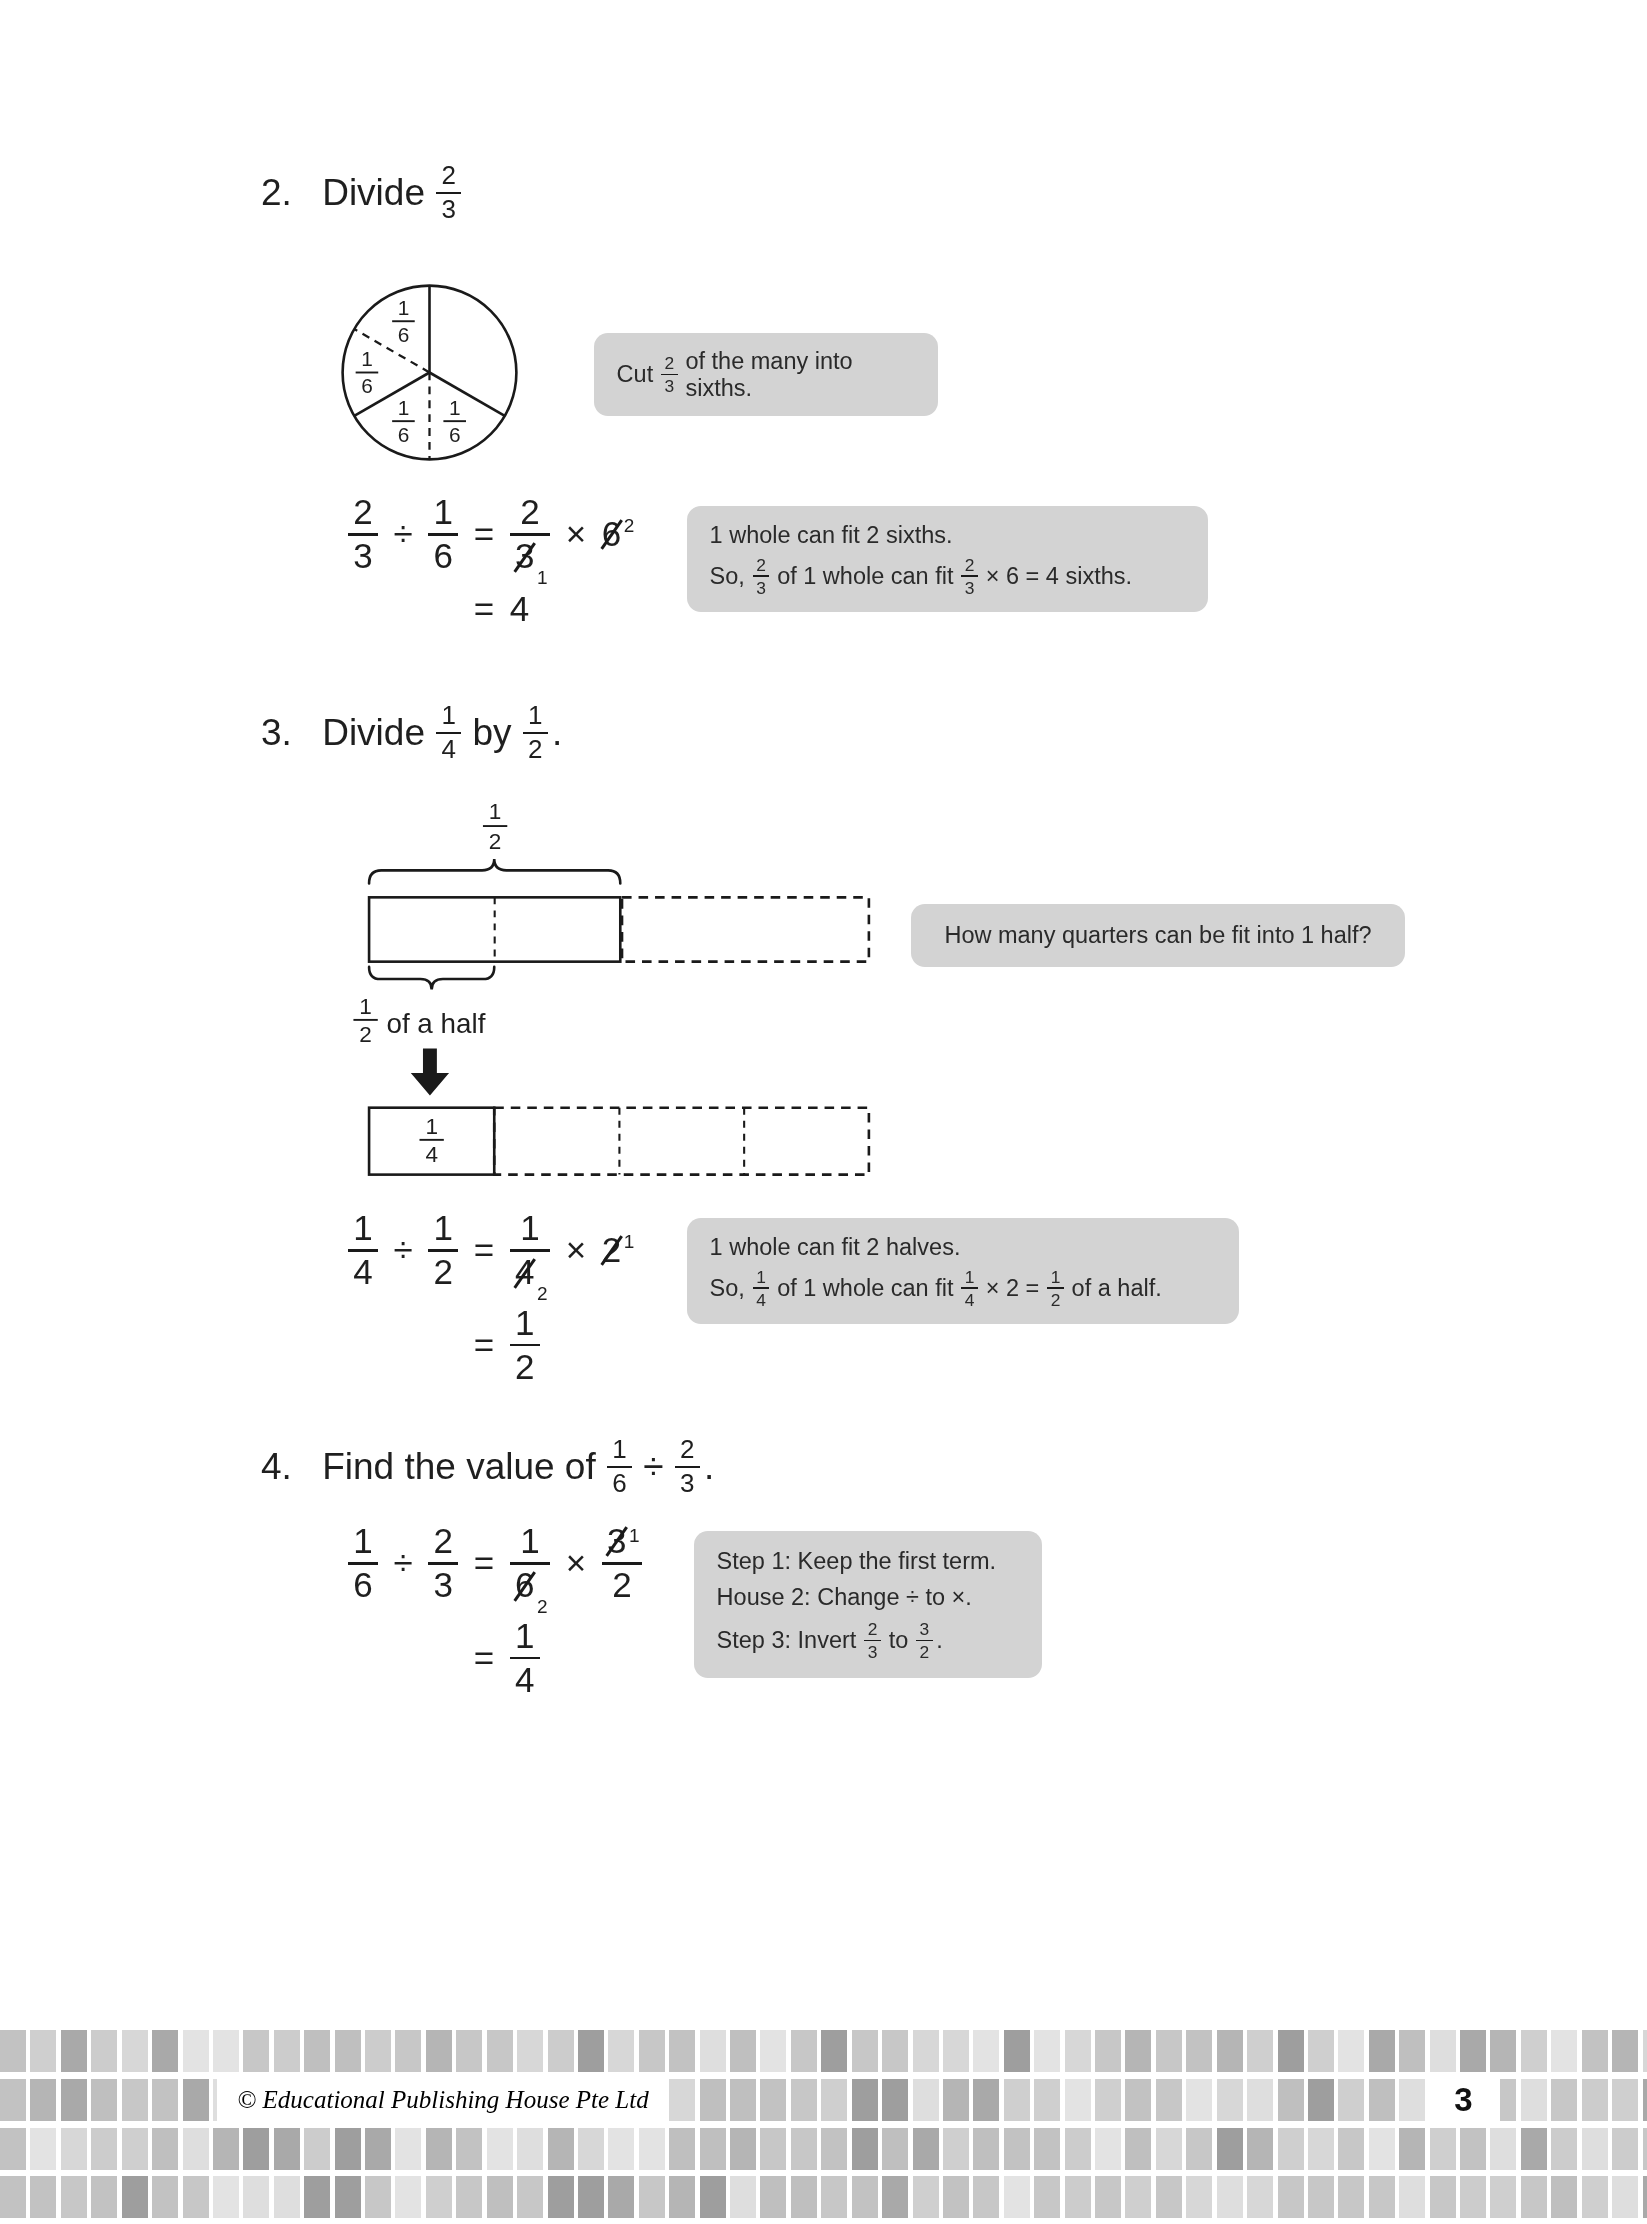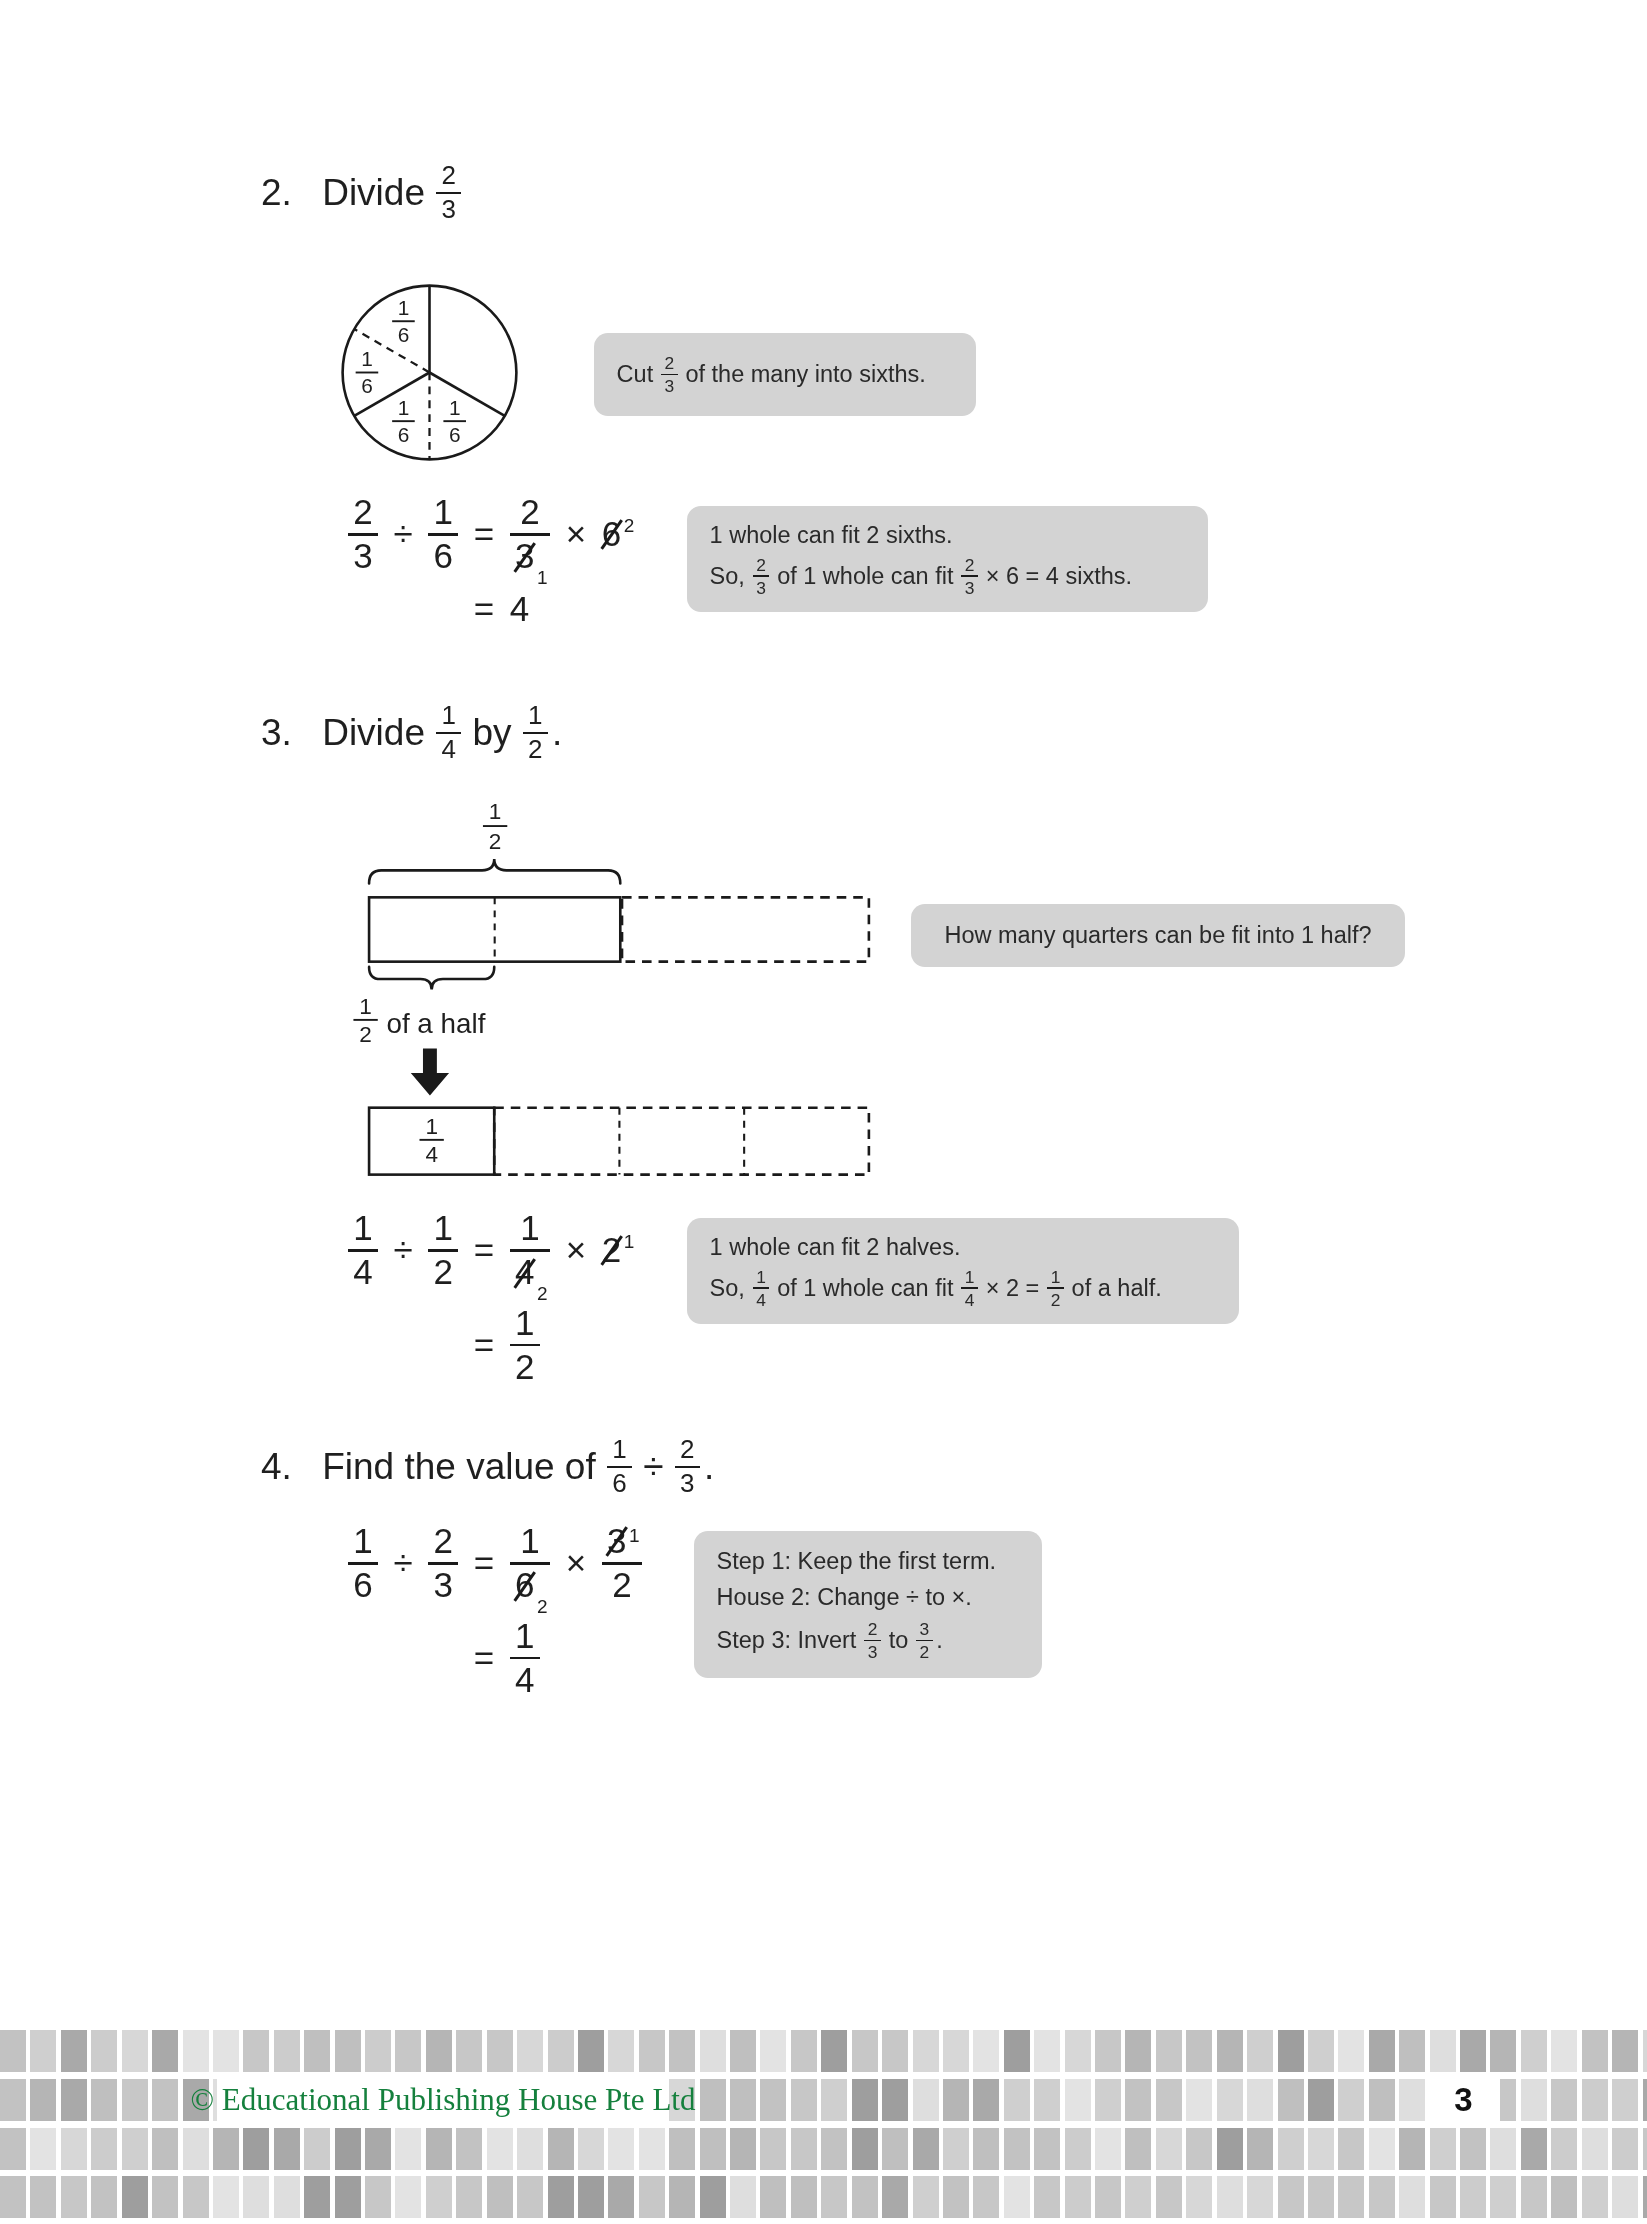--- a/index.html
+++ b/index.html
@@ -27,21 +27,21 @@
   .cancel{position:relative;display:inline-block;}
   .cancel::after{content:"";position:absolute;left:-7.8px;right:-7.8px;top:48%;height:2.6px;
                  background:#1a1a1a;transform:rotate(-55deg);}
   .csup{font-size:19px;position:relative;top:-14px;left:2.6px;line-height:1;}
   .csub{font-size:19px;position:relative;top:12px;left:2.6px;line-height:1;}
 
   
   .callout{position:absolute;background:#d3d3d3;border-radius:14px;font-size:23.5px;color:#2a2a2a;}
   .note-line{display:flex;align-items:center;gap:7.8px;white-space:nowrap;}
 
-  #callout-cut{left:594px;top:333px;width:382px;height:83px;display:flex;align-items:center;
+  #callout-cut{left:594px;top:333px;width:344px;height:83px;display:flex;align-items:center;
                gap:7.8px;padding:0 22.6px;box-sizing:border-box;}
   #callout-note2{left:687px;top:506px;width:521px;padding:15.6px 22.6px;display:flex;
                  flex-direction:column;gap:7px;box-sizing:border-box;}
   #callout-half{left:911px;top:904px;width:494px;height:63px;display:flex;
                 align-items:center;justify-content:center;}
   #callout-note3{left:687px;top:1218px;width:552px;padding:15.6px 22.6px;display:flex;
                  flex-direction:column;gap:7px;box-sizing:border-box;}
   #callout-steps{left:694px;top:1531px;width:348px;padding:17.4px 22.6px;display:flex;
                  flex-direction:column;gap:8.7px;box-sizing:border-box;}
 
@@ -49,21 +49,21 @@
   #pie-svg{position:absolute;left:340px;top:283px;}
   #bar-svg{position:absolute;left:343px;top:786px;}
   svg text{fill:#1f1f1f;}
 
   
   #footer{position:absolute;left:0;top:2025px;width:1648px;height:200px;overflow:hidden;}
   .mrow{position:absolute;left:0;width:100%;height:42px;}
   .wband{position:absolute;background:#ffffff;display:flex;align-items:center;justify-content:center;}
   #copyright-band{left:217px;top:50px;width:452px;height:49px;}
   #pagenum-band{left:1427px;top:50px;width:73px;height:49px;}
-  #copyright{font-family:"Liberation Serif", serif;font-size:31px;color:#15803d;white-space:nowrap;}
+  #copyright{font-family:"Liberation Serif", serif;font-size:25px;color:#000000;white-space:nowrap;font-style:italic;}
   #pagenum{font-size:33px;font-weight:bold;color:#111;}
 </style>
 </head>
 <body>
 
 <div class="title" style="left:261px;top:162px;">
   <span class="tnum">2.</span>
   <span>Divide</span>
   <span class="frac tfrac">
     <span class="fnum">2</span>

